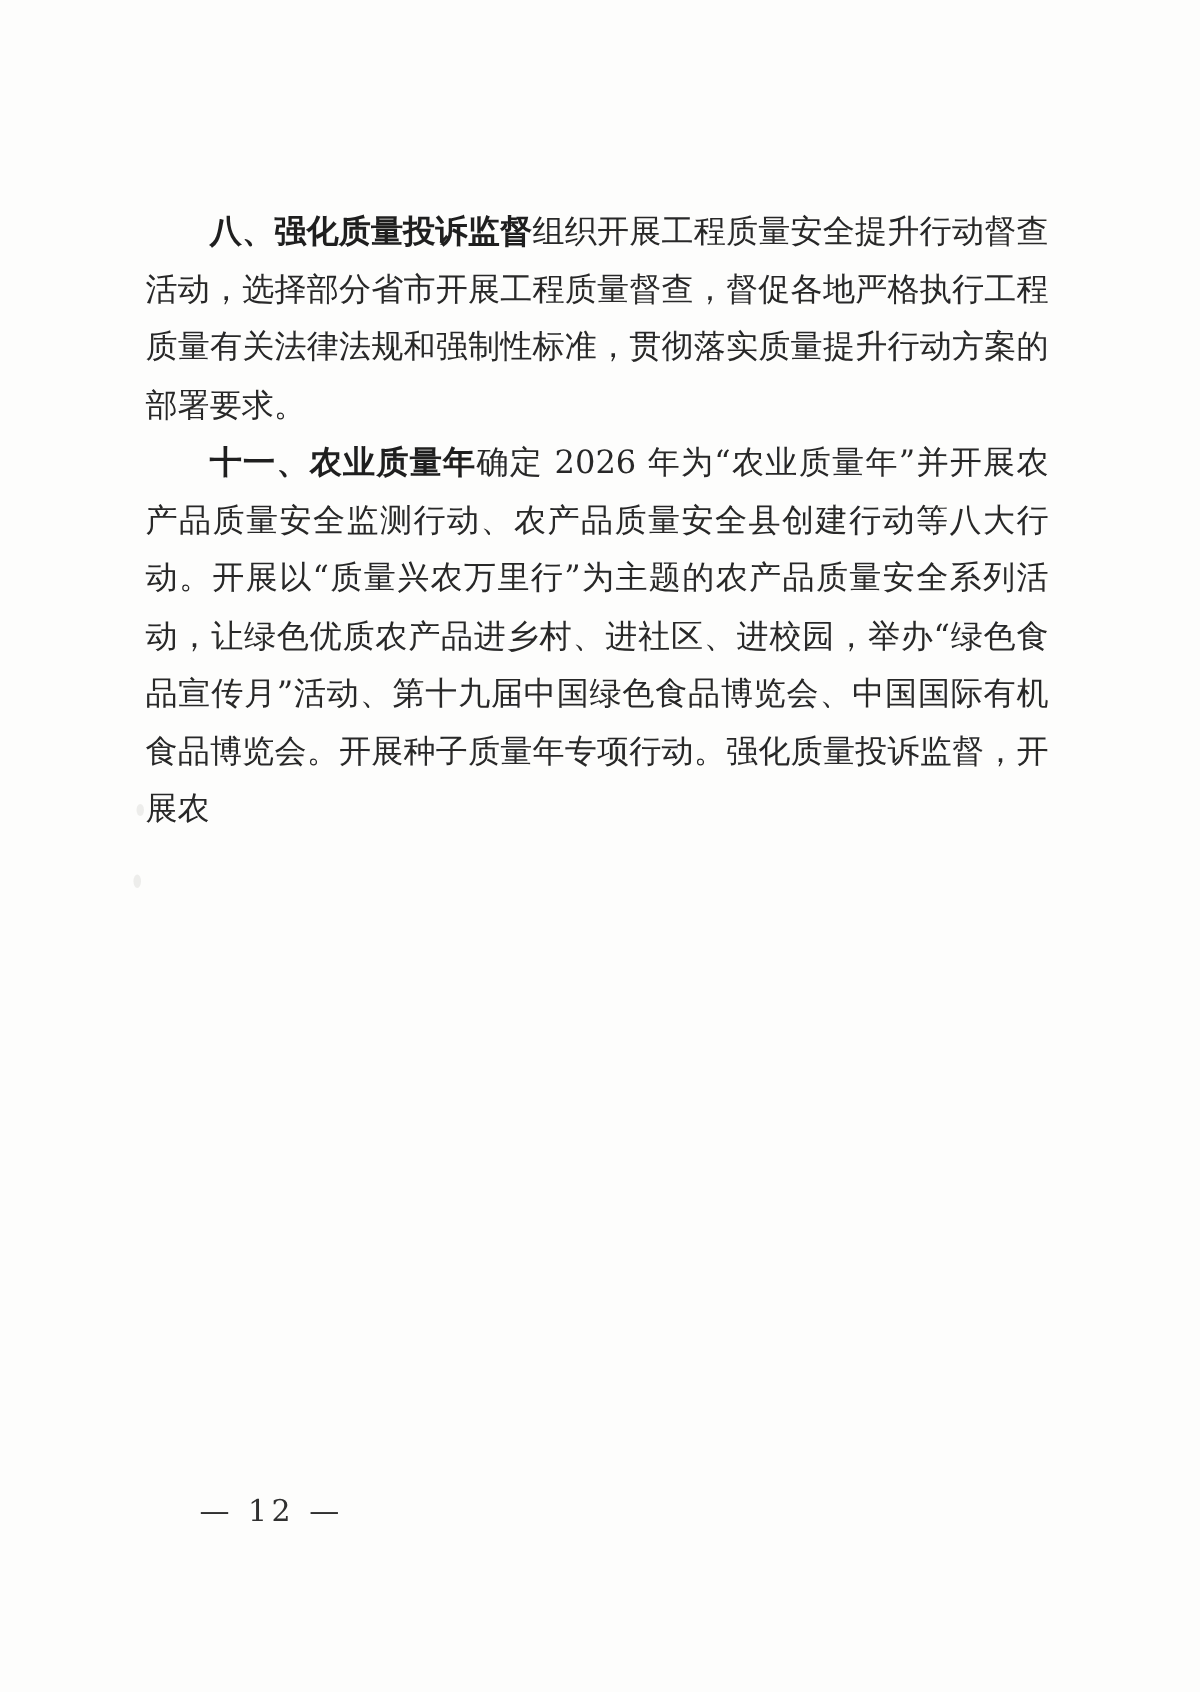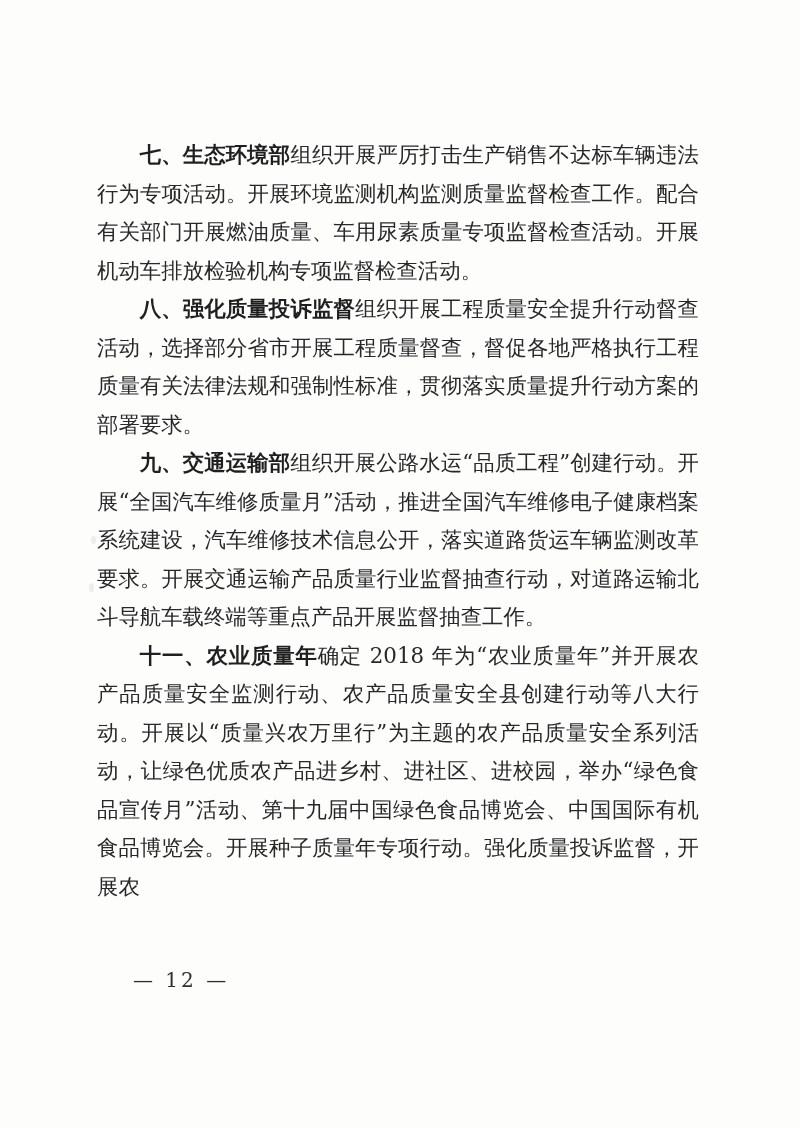--- a/index.html
+++ b/index.html
@@ -38,49 +38,47 @@
     font-weight: 700;
     font-family: "DejaVu Sans", "Liberation Sans", sans-serif;
     color: #1f1f1f;
   }
   .body-text {
     font-weight: 400;
   }
   .footer {
     position: absolute;
     left: 133px;
-    top: 968px;
+    top: 995px;
     font-size: 20px;
     letter-spacing: 3px;
     color: #303030;
   }
   .artifact {
     position: absolute;
     border-radius: 50%;
     background: #d9d9d6;
     opacity: 0.45;
   }
   .artifact.a1 { left: 91px; top: 536px; width: 5px; height: 8px; }
   .artifact.a2 { left: 89px; top: 583px; width: 5px; height: 9px; }
 </style>
 </head>
 <body>
 
 <div class="page">
 
   <div class="content">
 
-    <p class="para"><span class="lead">七、生态环境部</span><span class="body-text">组织开展严厉打击生产销售不达标车辆违法行为专项活动。开展环境监测机构监测质量监督检查工作。配合有关部门开展燃油质量、车用尿素质量专项监督检查活动。开展机动车排放检验机构专项监督检查活动。</span></p>
 
     <p class="para"><span class="lead">八、强化质量投诉监督</span><span class="body-text">组织开展工程质量安全提升行动督查活动，选择部分省市开展工程质量督查，督促各地严格执行工程质量有关法律法规和强制性标准，贯彻落实质量提升行动方案的部署要求。</span></p>
 
-    <p class="para"><span class="lead">九、交通运输部</span><span class="body-text">组织开展公路水运“品质工程”创建行动。开展“全国汽车维修质量月”活动，推进全国汽车维修电子健康档案系统建设，汽车维修技术信息公开，落实道路货运车辆监测改革要求。开展交通运输产品质量行业监督抽查行动，对道路运输北斗导航车载终端等重点产品开展监督抽查工作。</span></p>
 
 
-    <p class="para"><span class="lead">十一、农业质量年</span><span class="body-text">确定 2018 年为“农业质量年”并开展农产品质量安全监测行动、农产品质量安全县创建行动等八大行动。开展以“质量兴农万里行”为主题的农产品质量安全系列活动，让绿色优质农产品进乡村、进社区、进校园，举办“绿色食品宣传月”活动、第十九届中国绿色食品博览会、中国国际有机食品博览会。开展种子质量年专项行动。强化质量投诉监督，开展农</span></p>
+    <p class="para"><span class="lead">十一、农业质量年</span><span class="body-text">确定 2026 年为“农业质量年”并开展农产品质量安全监测行动、农产品质量安全县创建行动等八大行动。开展以“质量兴农万里行”为主题的农产品质量安全系列活动，让绿色优质农产品进乡村、进社区、进校园，举办“绿色食品宣传月”活动、第十九届中国绿色食品博览会、中国国际有机食品博览会。开展种子质量年专项行动。强化质量投诉监督，开展农</span></p>
 
   </div>
 
   <div class="footer">— 12 —</div>
 
   <div class="artifact a1"></div>
   <div class="artifact a2"></div>
 
 </div>
 

